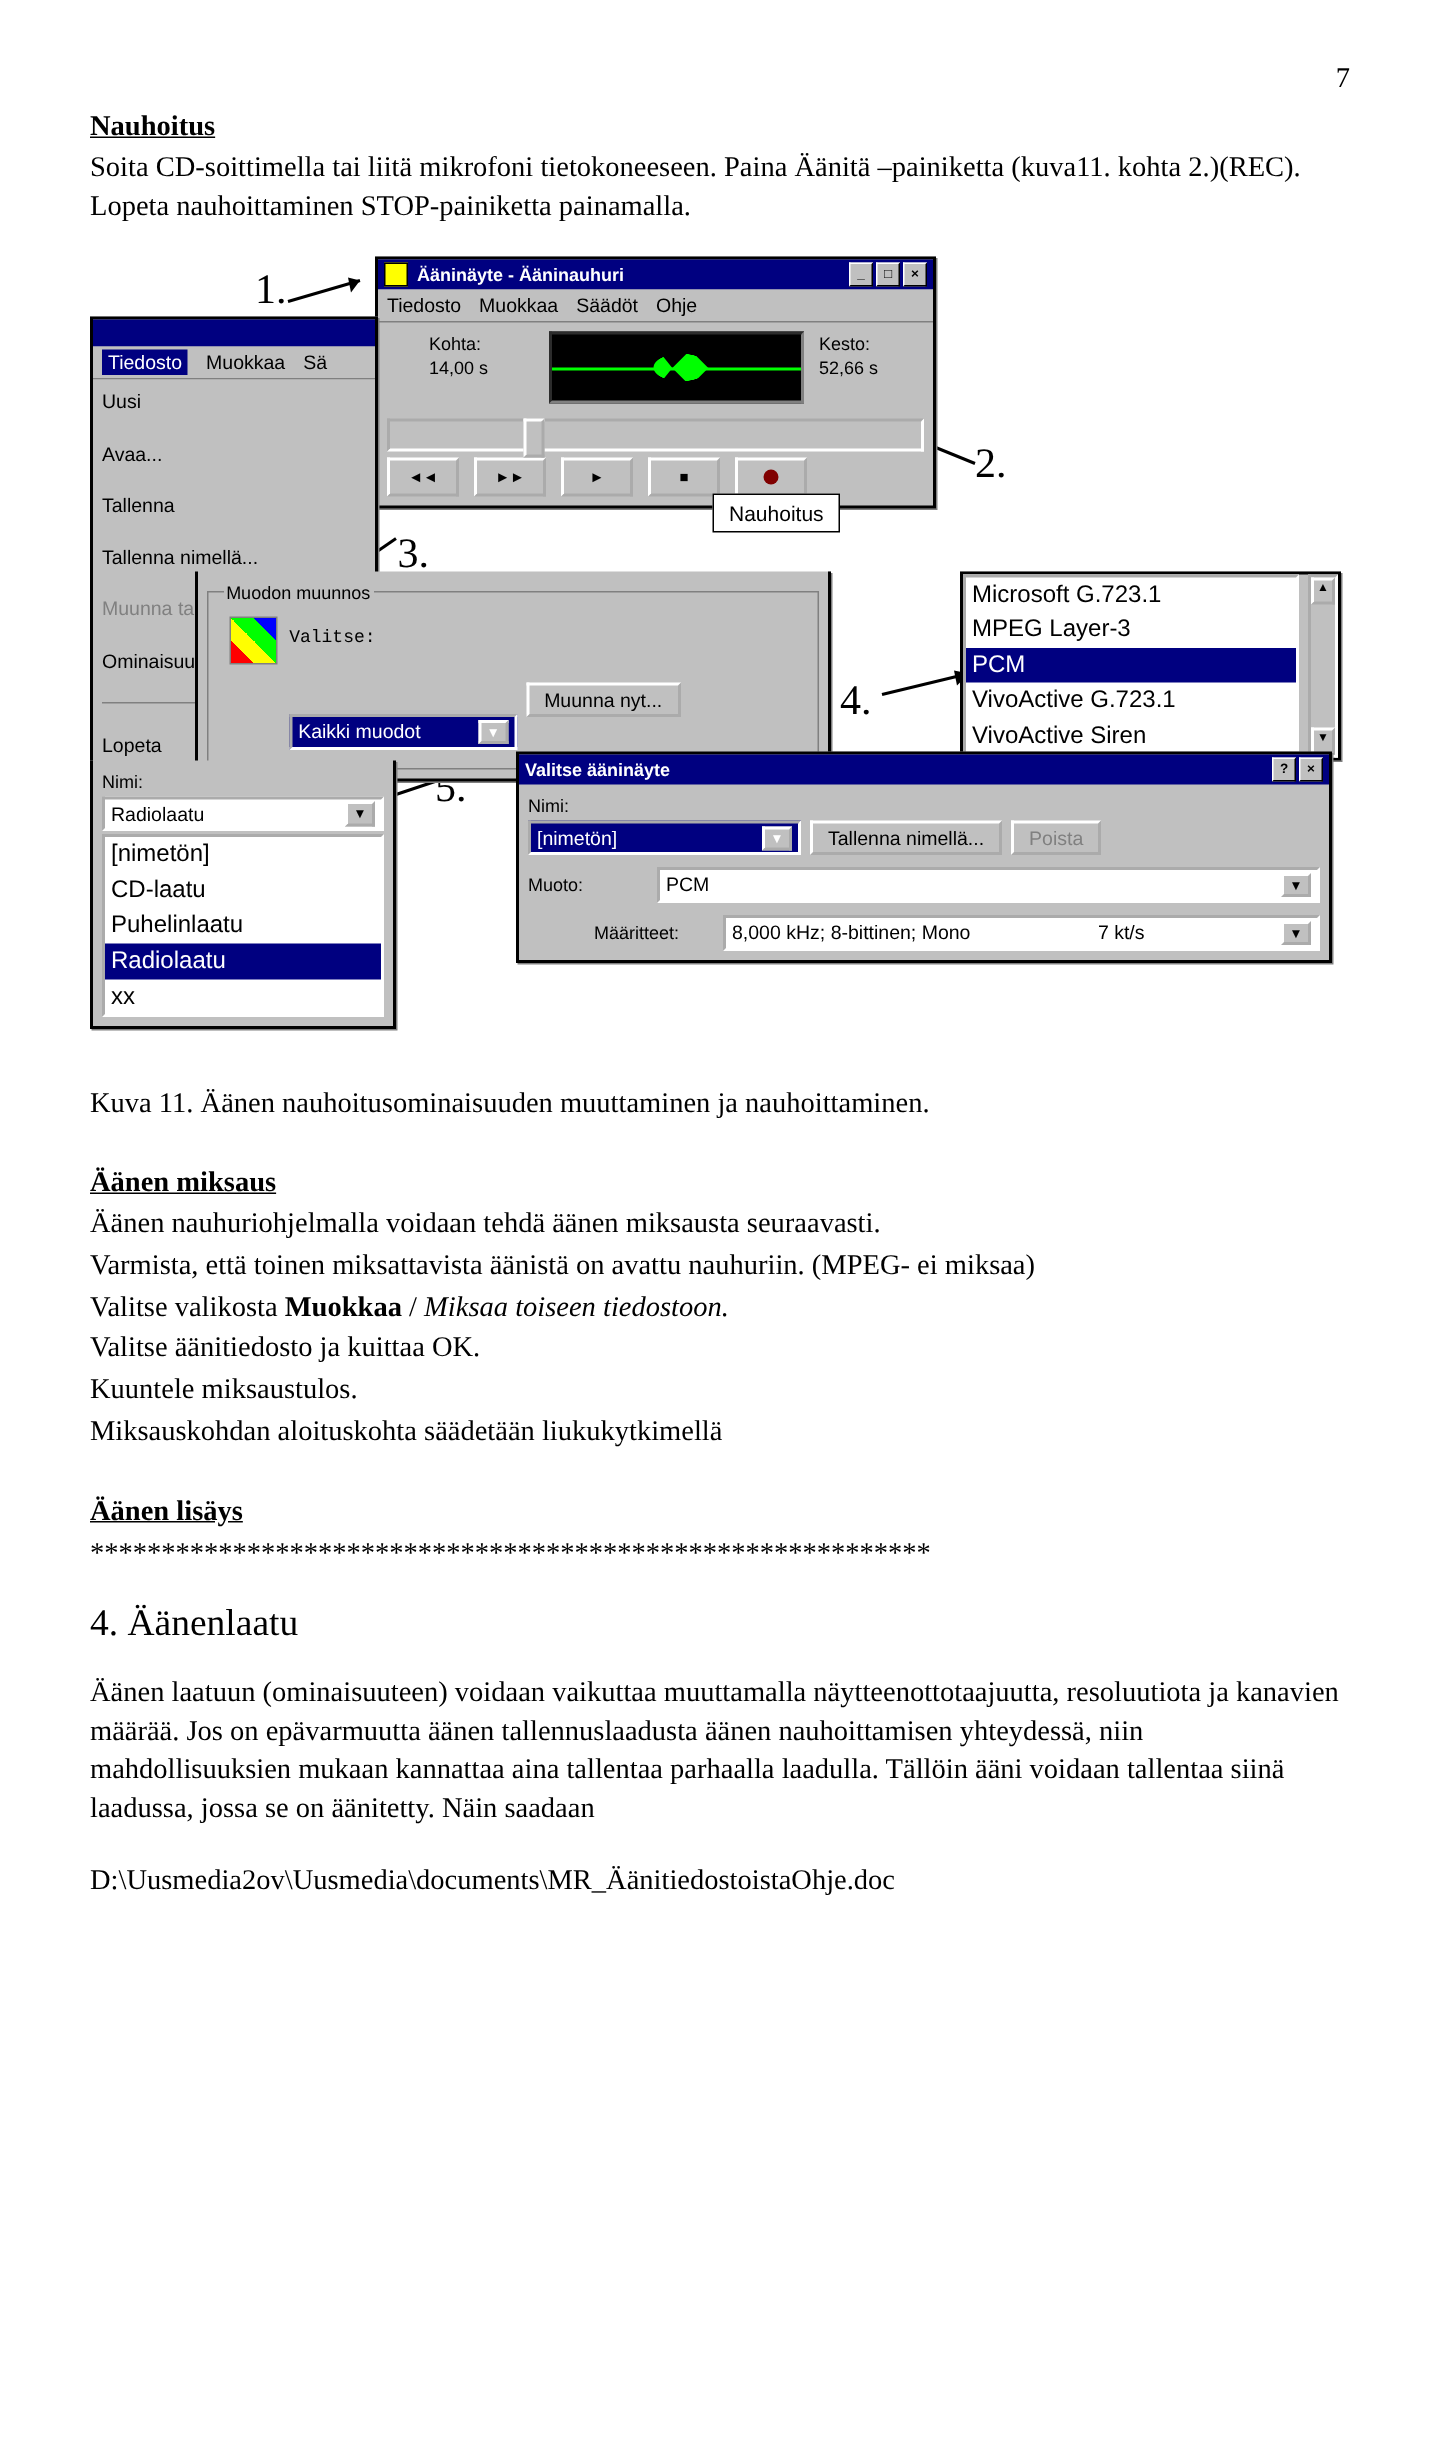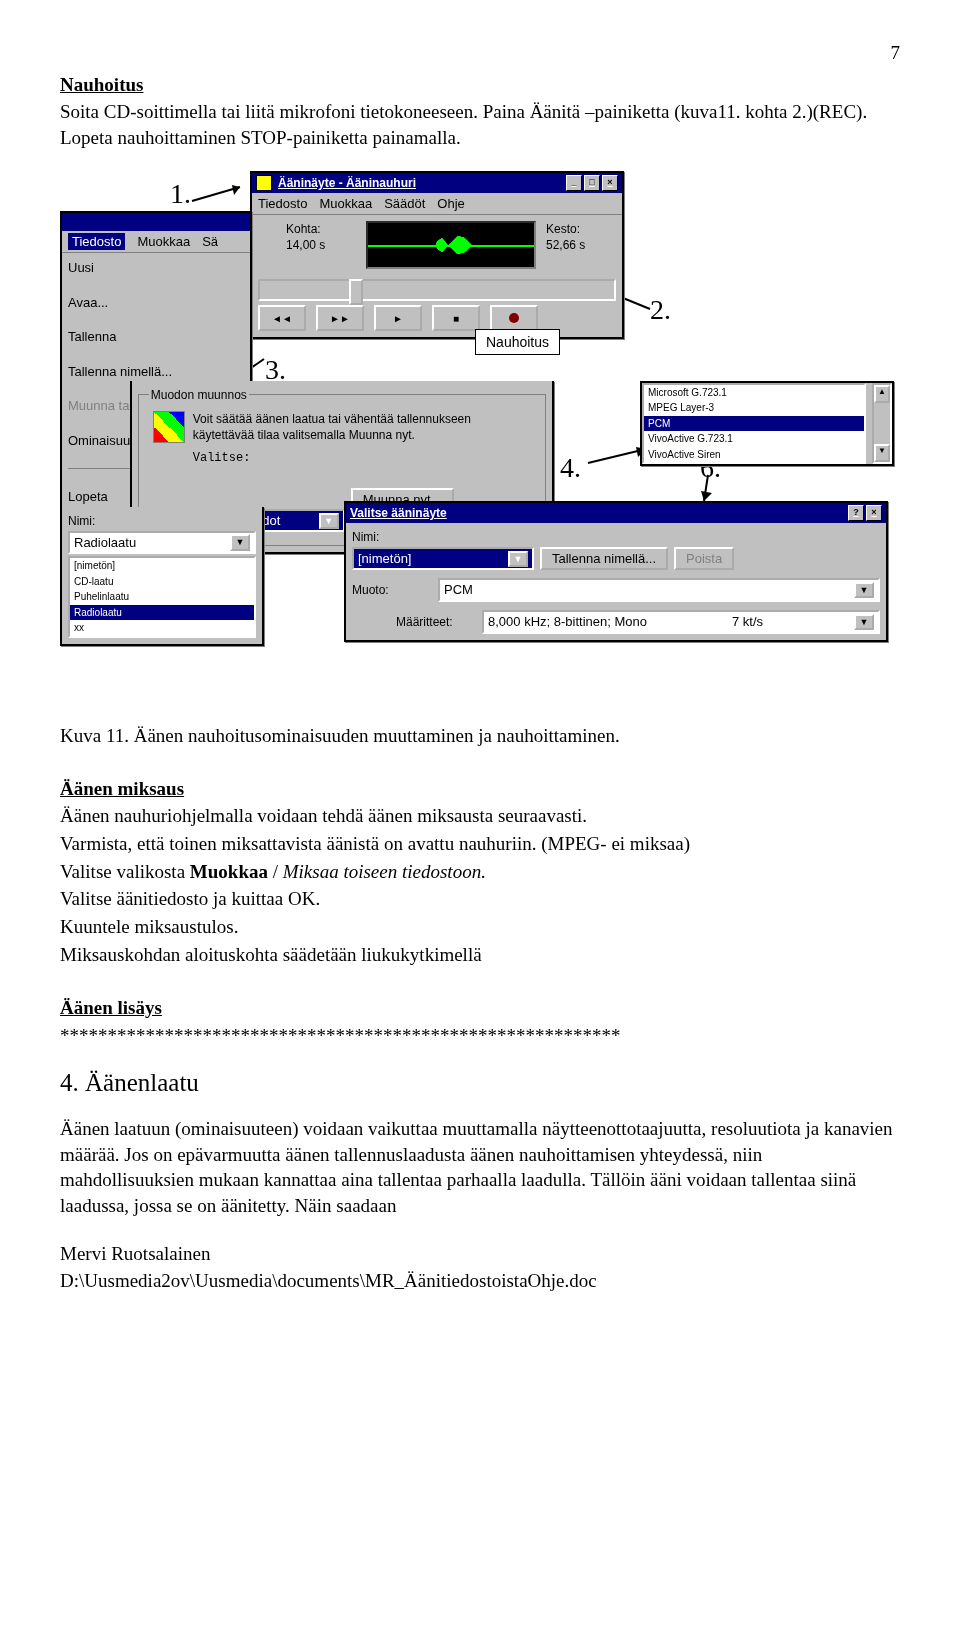--- a/index.html
+++ b/index.html
@@ -37,21 +37,20 @@
   }
   .titlebar {
     background: #000080;
     color: #fff;
     display: flex;
     align-items: center;
     justify-content: space-between;
     padding: 2px 4px;
     font-weight: bold;
     font-size: 12px;
-    text-decoration: underline;
   }
   .titlebar .right { display: flex; gap: 2px; }
   .titlebar .btn {
     width: 14px; height: 14px; background: #c0c0c0;
     border: 1px solid #fff; border-right-color:#000; border-bottom-color:#000;
     font-size: 9px; line-height: 12px; text-align: center; color:#000;
   }
   .menubar {
     display: flex; gap: 12px; padding: 2px 6px; background:#c0c0c0;
     border-bottom: 1px solid #808080; font-size: 13px;
@@ -87,21 +86,21 @@
   .row { display:flex; align-items:center; gap:6px;}
 
   .annot {
     position:absolute;
     font-family:"Times New Roman",serif;
     font-size:28px;
     font-weight:normal;
   }
 
   .dropdown {
-    border:2px inset #fff; background:#fff; color:#000; font-size:10px;
+    border:2px inset #fff; background:#fff; color:#000; font-size:16px;
   }
   .dropdown .sel{ background:#000080; color:#fff;}
   .dropdown div{ padding:1px 4px;}
   .inputbox{
     border:2px inset #fff; background:#fff; color:#000; font-size:13px;
     padding:1px 4px; display:flex; align-items:center;
   }
   .dropbtn{
     width:16px; background:#c0c0c0; border:2px outset #fff; font-size:9px;
     text-align:center; margin-left:auto;
@@ -237,21 +236,20 @@
   </div>
 
   <div style="position:absolute;left:415px;top:158px;border:1px solid #000;background:#fff;padding:3px 10px;font-family:Arial;font-size:14px;">Nauhoitus</div>
 
   <div class="win9x" style="left:70px; top:210px; width:420px; border-top:none;">
     <fieldset style="margin:6px;border:1px solid #808080;">
       <legend class="label">Muodon muunnos</legend>
       <div class="row" style="align-items:flex-start;gap:8px;padding:4px;">
         <div style="width:30px;height:30px;border:1px solid #808080;background:linear-gradient(45deg,#f00 0 25%,#ff0 0 50%,#0f0 0 75%,#00f 0);"></div>
         <div class="col" style="flex:1;">
-          <span class="label">Voit säätää äänen laatua tai vähentää tallennukseen käytettävää tilaa valitsemalla Muunna nyt.</span>
           <span class="label" style="margin-top:6px;font-family:Liberation Mono, monospace;">Valitse:</span>
           <div class="row">
             <div class="inputbox" style="width:140px;background:#000080;color:#fff;margin-top:43px;">
               <span>Kaikki muodot</span>
                 <span class="dropbtn">▼</span>
             </div>
             <button class="winbtn">Muunna nyt...</button>
           </div>
         </div>
       </div>
@@ -342,18 +340,17 @@
 <p>Miksauskohdan aloituskohta säädetään liukukytkimellä</p>
 <br>
 <p><span class="bold underline">Äänen lisäys</span></p>
 <p>***********************************************************</p>
 
 <p class="h3like">4. Äänenlaatu</p>
 
 <p>Äänen laatuun (ominaisuuteen) voidaan vaikuttaa muuttamalla näytteenottotaajuutta, resoluutiota ja kanavien määrää. Jos on epävarmuutta äänen tallennuslaadusta äänen nauhoittamisen yhteydessä, niin mahdollisuuksien mukaan kannattaa aina tallentaa parhaalla laadulla.  Tällöin ääni voidaan tallentaa siinä laadussa, jossa se on äänitetty.  Näin saadaan</p>
 
 <div class="footer">
-  <p>Mervi Ruotsalainen</p>
   <p>D:\Uusmedia2ov\Uusmedia\documents\MR_ÄänitiedostoistaOhje.doc</p>
 </div>
 
 
 
 
 </body></html>

